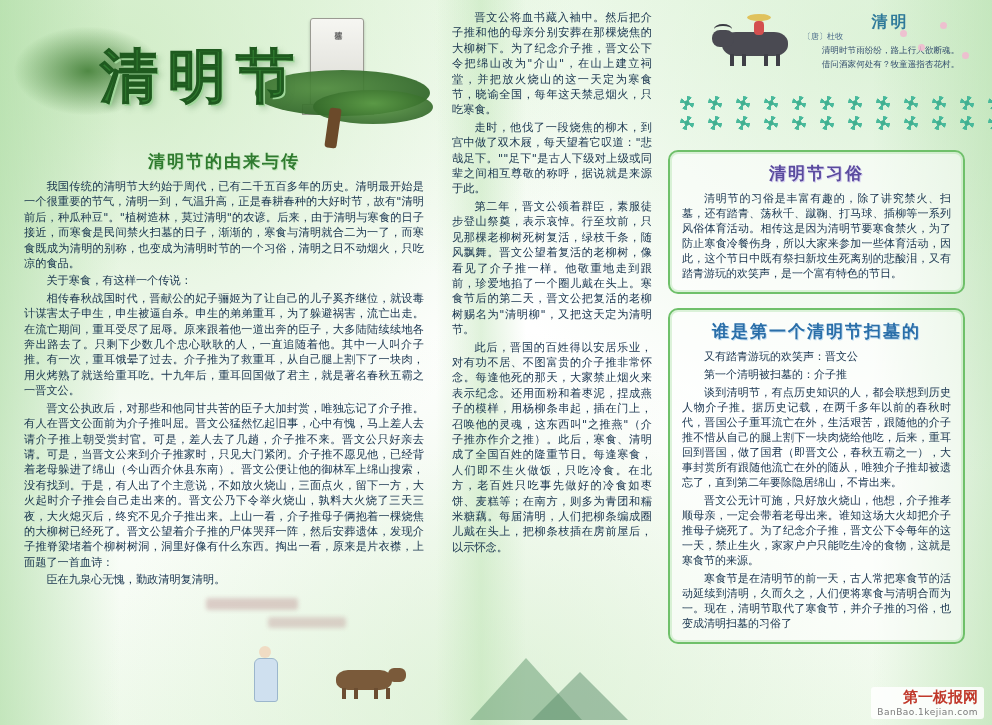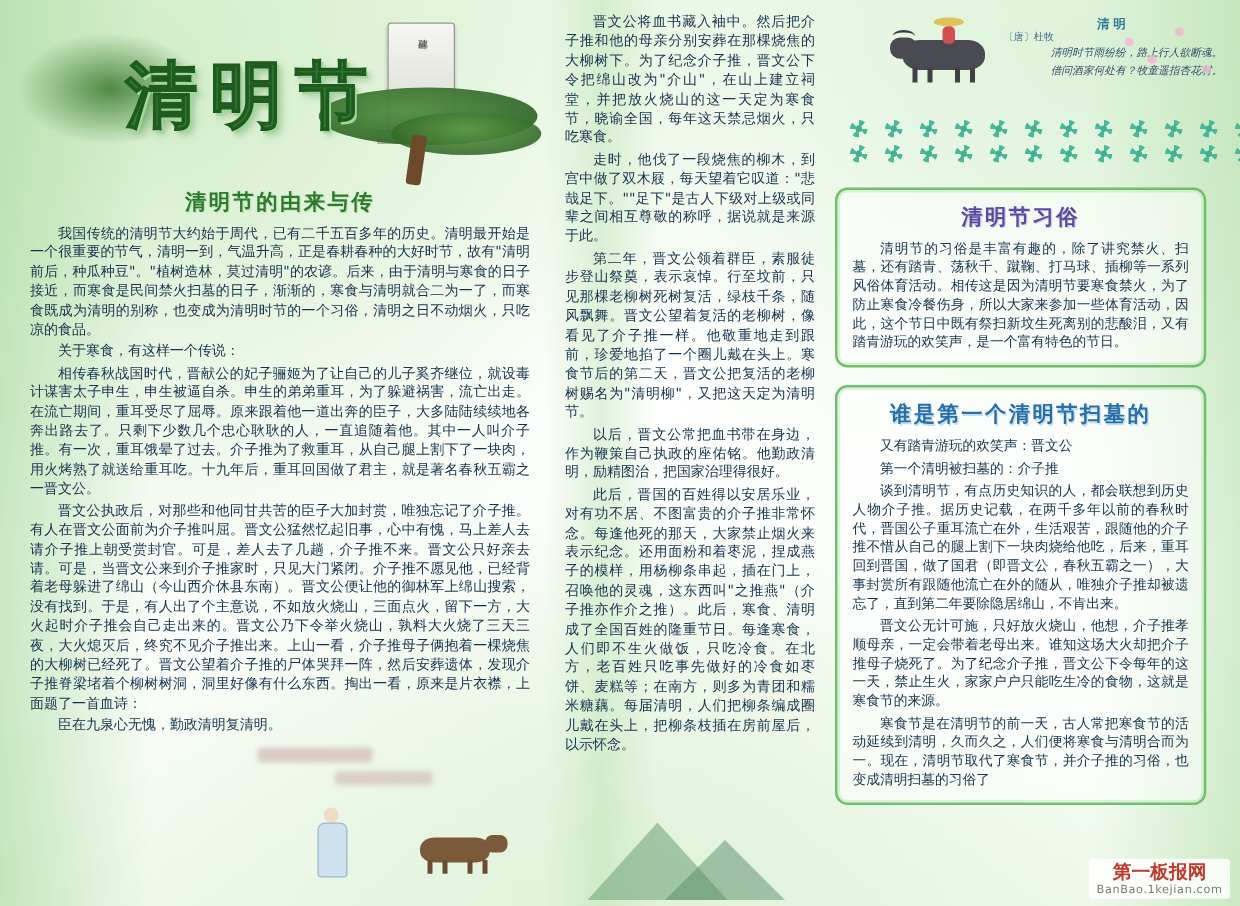--- a/index.html
+++ b/index.html
@@ -79,24 +79,24 @@
     background:rgba(255,255,255,.55);
     box-shadow:0 0 0 2px rgba(160,220,155,.35) inset;
   }
   .box p{font-size:11px;line-height:15px;color:#16324d;text-indent:2em;margin:0 0 3px 0;}
 
   
   .poem{
     position:absolute;right:14px;top:12px;width:175px;height:66px;
     color:#2b4d7a;
   }
-  .poem .pt{font-family:"DejaVu Serif","Liberation Serif",serif;font-size:10px;color:#2f7a9a;
+  .poem .pt{font-family:"DejaVu Serif","Liberation Serif",serif;font-size:16px;color:#2f7a9a;
     text-align:center;letter-spacing:3px;font-weight:bold;}
   .poem .pa{font-size:8px;color:#4a6b8a;margin-top:-2px;}
-  .poem .pl{font-size:8.6px;line-height:11px;color:#35506f;margin-top:3px;text-align:right;font-style:italic;}
+  .poem .pl{font-size:8.6px;line-height:11px;color:#35506f;margin-top:3px;text-align:center;}
 
   
   .buffalo{position:absolute;left:712px;top:14px;width:92px;height:52px;}
   .buffalo .body{position:absolute;left:10px;top:18px;width:66px;height:24px;background:#4a4a52;border-radius:14px/11px;}
   .buffalo .head{position:absolute;left:0px;top:16px;width:22px;height:17px;background:#4a4a52;border-radius:8px;}
   .buffalo .horn{position:absolute;left:2px;top:10px;width:18px;height:8px;border-top:2px solid #3a3a42;border-radius:50%;}
   .buffalo .leg{position:absolute;top:40px;width:4px;height:12px;background:#3f3f47;}
   .buffalo .l1{left:18px}.buffalo .l2{left:30px}.buffalo .l3{left:52px}.buffalo .l4{left:64px}
   .buffalo .boy{position:absolute;left:40px;top:0px;width:14px;height:20px;}
   .buffalo .boy .hat{position:absolute;left:-5px;top:0;width:24px;height:7px;background:#e0c25c;border-radius:50%;}
@@ -122,21 +122,21 @@
   .bs-cow .head{position:absolute;left:60px;top:2px;width:18px;height:14px;background:#7a5a3a;border-radius:6px;}
   .bs-cow .leg{position:absolute;top:22px;width:4px;height:11px;background:#6b4d31;}
   .mountain{position:absolute;left:470px;top:636px;width:180px;height:84px;}
   .mountain .m1{position:absolute;left:0;bottom:0;width:0;height:0;border-left:56px solid transparent;border-right:56px solid transparent;border-bottom:62px solid rgba(110,160,120,.55);}
   .mountain .m2{position:absolute;left:62px;bottom:0;width:0;height:0;border-left:48px solid transparent;border-right:48px solid transparent;border-bottom:48px solid rgba(90,140,105,.5);}
 
   
   .credit{
     position:absolute;right:8px;bottom:6px;
     background:rgba(255,255,255,.85);
-    padding:2px 6px;border-radius:3px;text-align:center;line-height:1.15;
+    padding:2px 6px;border-radius:3px;text-align:right;line-height:1.15;
   }
   .credit .c1{font-size:15px;font-weight:bold;color:#c0392b;font-family:"DejaVu Serif","Liberation Serif",serif;}
   .credit .c2{font-size:9px;color:#7a7a7a;letter-spacing:.5px;}
   .blurmark{position:absolute;left:206px;top:598px;width:92px;height:12px;background:rgba(190,150,150,.45);filter:blur(2px);border-radius:3px;}
   .blurmark2{position:absolute;left:268px;top:617px;width:78px;height:11px;background:rgba(190,150,150,.4);filter:blur(2px);border-radius:3px;}
 
   .poem-lines{margin-top:2px;}
   .poem-lines .pl2{font-size:11.2px;line-height:15.4px;color:#16324d;text-indent:2em;}
 </style>
 </head>
@@ -218,21 +218,20 @@
     <p>晋文公执政后，对那些和他同甘共苦的臣子大加封赏，唯独忘记了介子推。有人在晋文公面前为介子推叫屈。晋文公猛然忆起旧事，心中有愧，马上差人去请介子推上朝受赏封官。可是，差人去了几趟，介子推不来。晋文公只好亲去请。可是，当晋文公来到介子推家时，只见大门紧闭。介子推不愿见他，已经背着老母躲进了绵山（今山西介休县东南）。晋文公便让他的御林军上绵山搜索，没有找到。于是，有人出了个主意说，不如放火烧山，三面点火，留下一方，大火起时介子推会自己走出来的。晋文公乃下令举火烧山，孰料大火烧了三天三夜，大火熄灭后，终究不见介子推出来。上山一看，介子推母子俩抱着一棵烧焦的大柳树已经死了。晋文公望着介子推的尸体哭拜一阵，然后安葬遗体，发现介子推脊梁堵着个柳树树洞，洞里好像有什么东西。掏出一看，原来是片衣襟，上面题了一首血诗：</p>
     <div class="poem-lines">
       <p class="pl2">臣在九泉心无愧，勤政清明复清明。</p>
     </div>
   </div>
 
   <div class="col col2">
     <p>晋文公将血书藏入袖中。然后把介子推和他的母亲分别安葬在那棵烧焦的大柳树下。为了纪念介子推，晋文公下令把绵山改为"介山"，在山上建立祠堂，并把放火烧山的这一天定为寒食节，晓谕全国，每年这天禁忌烟火，只吃寒食。</p>
     <p>走时，他伐了一段烧焦的柳木，到宫中做了双木屐，每天望着它叹道："悲哉足下。""足下"是古人下级对上级或同辈之间相互尊敬的称呼，据说就是来源于此。</p>
     <p>第二年，晋文公领着群臣，素服徒步登山祭奠，表示哀悼。行至坟前，只见那棵老柳树死树复活，绿枝千条，随风飘舞。晋文公望着复活的老柳树，像看见了介子推一样。他敬重地走到跟前，珍爱地掐了一个圈儿戴在头上。寒食节后的第二天，晋文公把复活的老柳树赐名为"清明柳"，又把这天定为清明节。</p>
-    <p>以后，晋文公常把血书带在身边，作为鞭策自己执政的座佑铭。他勤政清明，励精图治，把国家治理得很好。</p>
     <p>此后，晋国的百姓得以安居乐业，对有功不居、不图富贵的介子推非常怀念。每逢他死的那天，大家禁止烟火来表示纪念。还用面粉和着枣泥，捏成燕子的模样，用杨柳条串起，插在门上，召唤他的灵魂，这东西叫"之推燕"（介子推亦作介之推）。此后，寒食、清明成了全国百姓的隆重节日。每逢寒食，人们即不生火做饭，只吃冷食。在北方，老百姓只吃事先做好的冷食如枣饼、麦糕等；在南方，则多为青团和糯米糖藕。每届清明，人们把柳条编成圈儿戴在头上，把柳条枝插在房前屋后，以示怀念。</p>
   </div>
 
   <div class="col col3">
     <div class="box">
       <div class="sec-title purple">清明节习俗</div>
       <p>清明节的习俗是丰富有趣的，除了讲究禁火、扫墓，还有踏青、荡秋千、蹴鞠、打马球、插柳等一系列风俗体育活动。相传这是因为清明节要寒食禁火，为了防止寒食冷餐伤身，所以大家来参加一些体育活动，因此，这个节日中既有祭扫新坟生死离别的悲酸泪，又有踏青游玩的欢笑声，是一个富有特色的节日。</p>
     </div>
     <div class="box">
       <div class="sec-title blue">谁是第一个清明节扫墓的</div>

